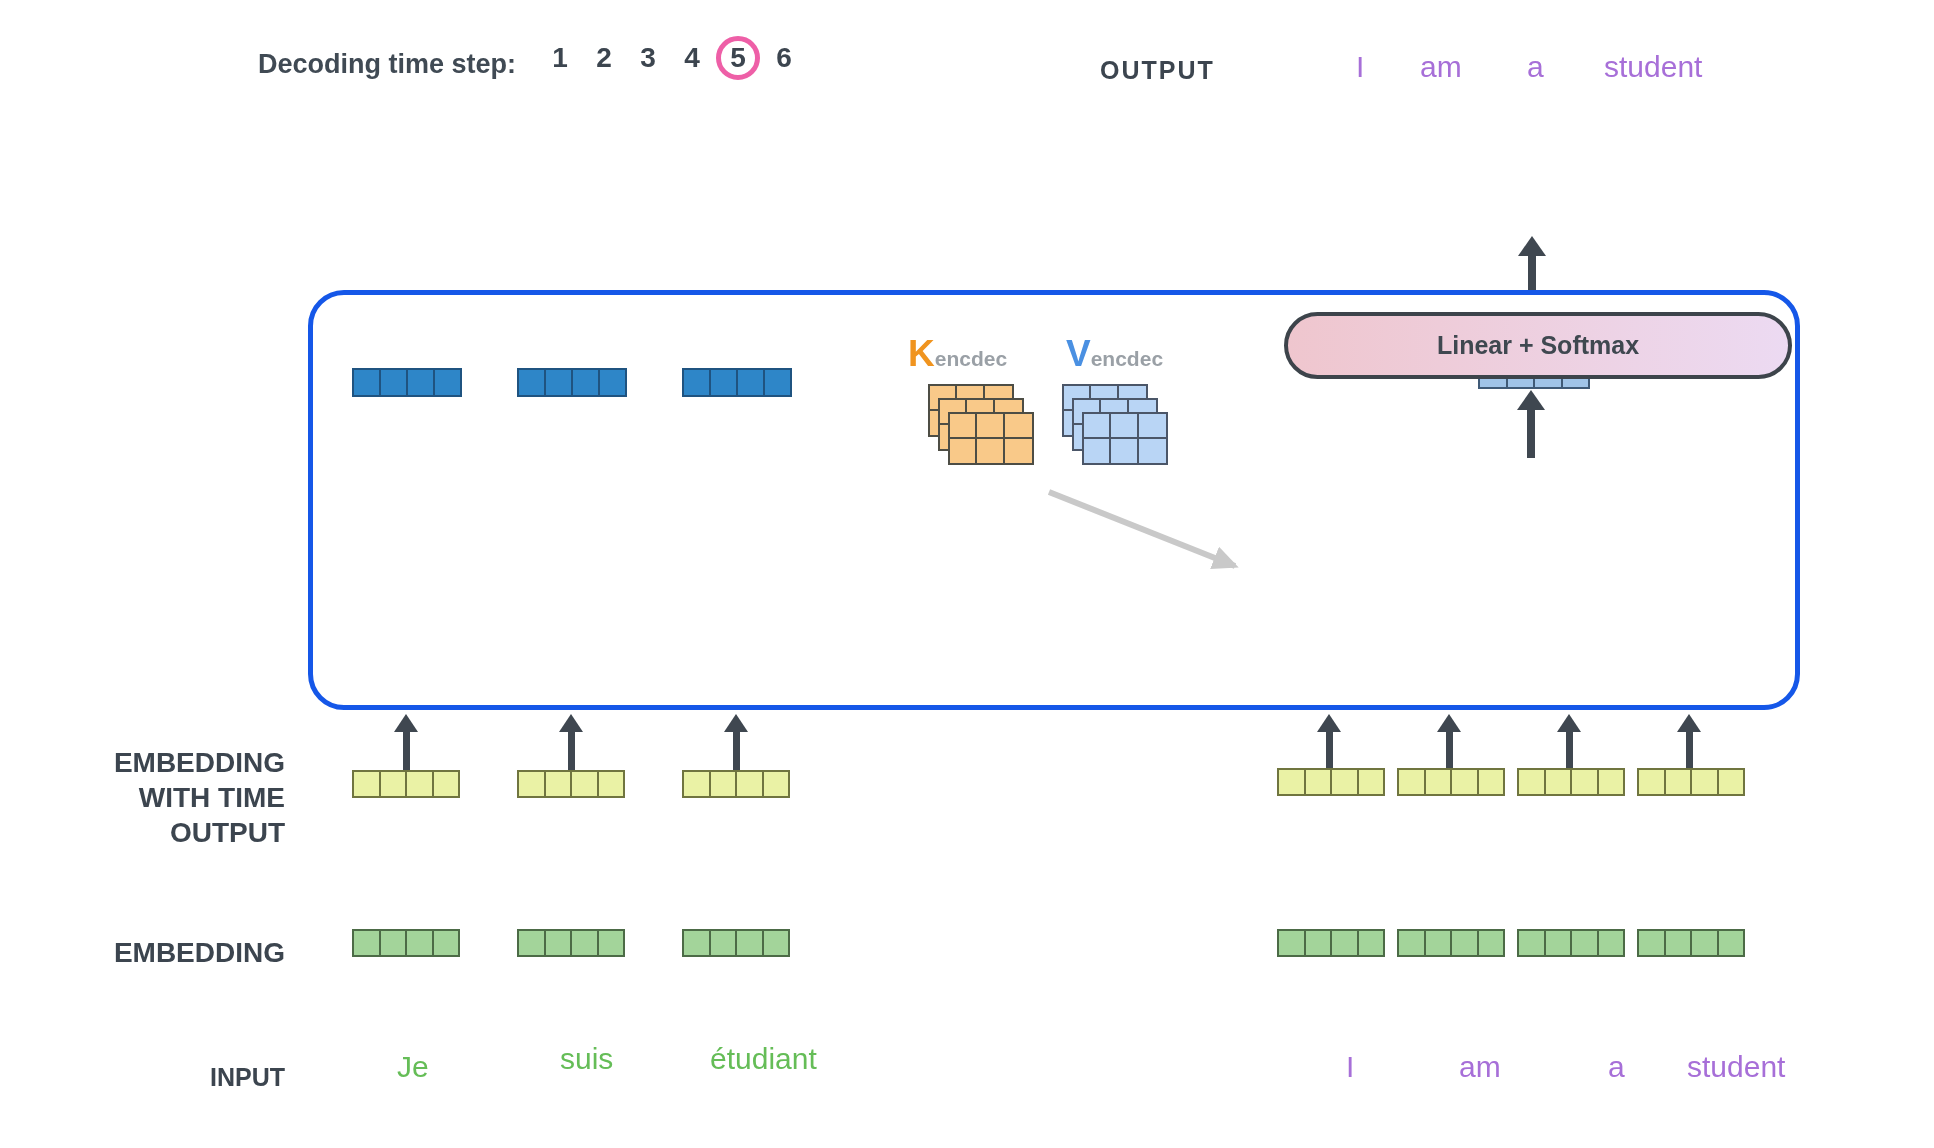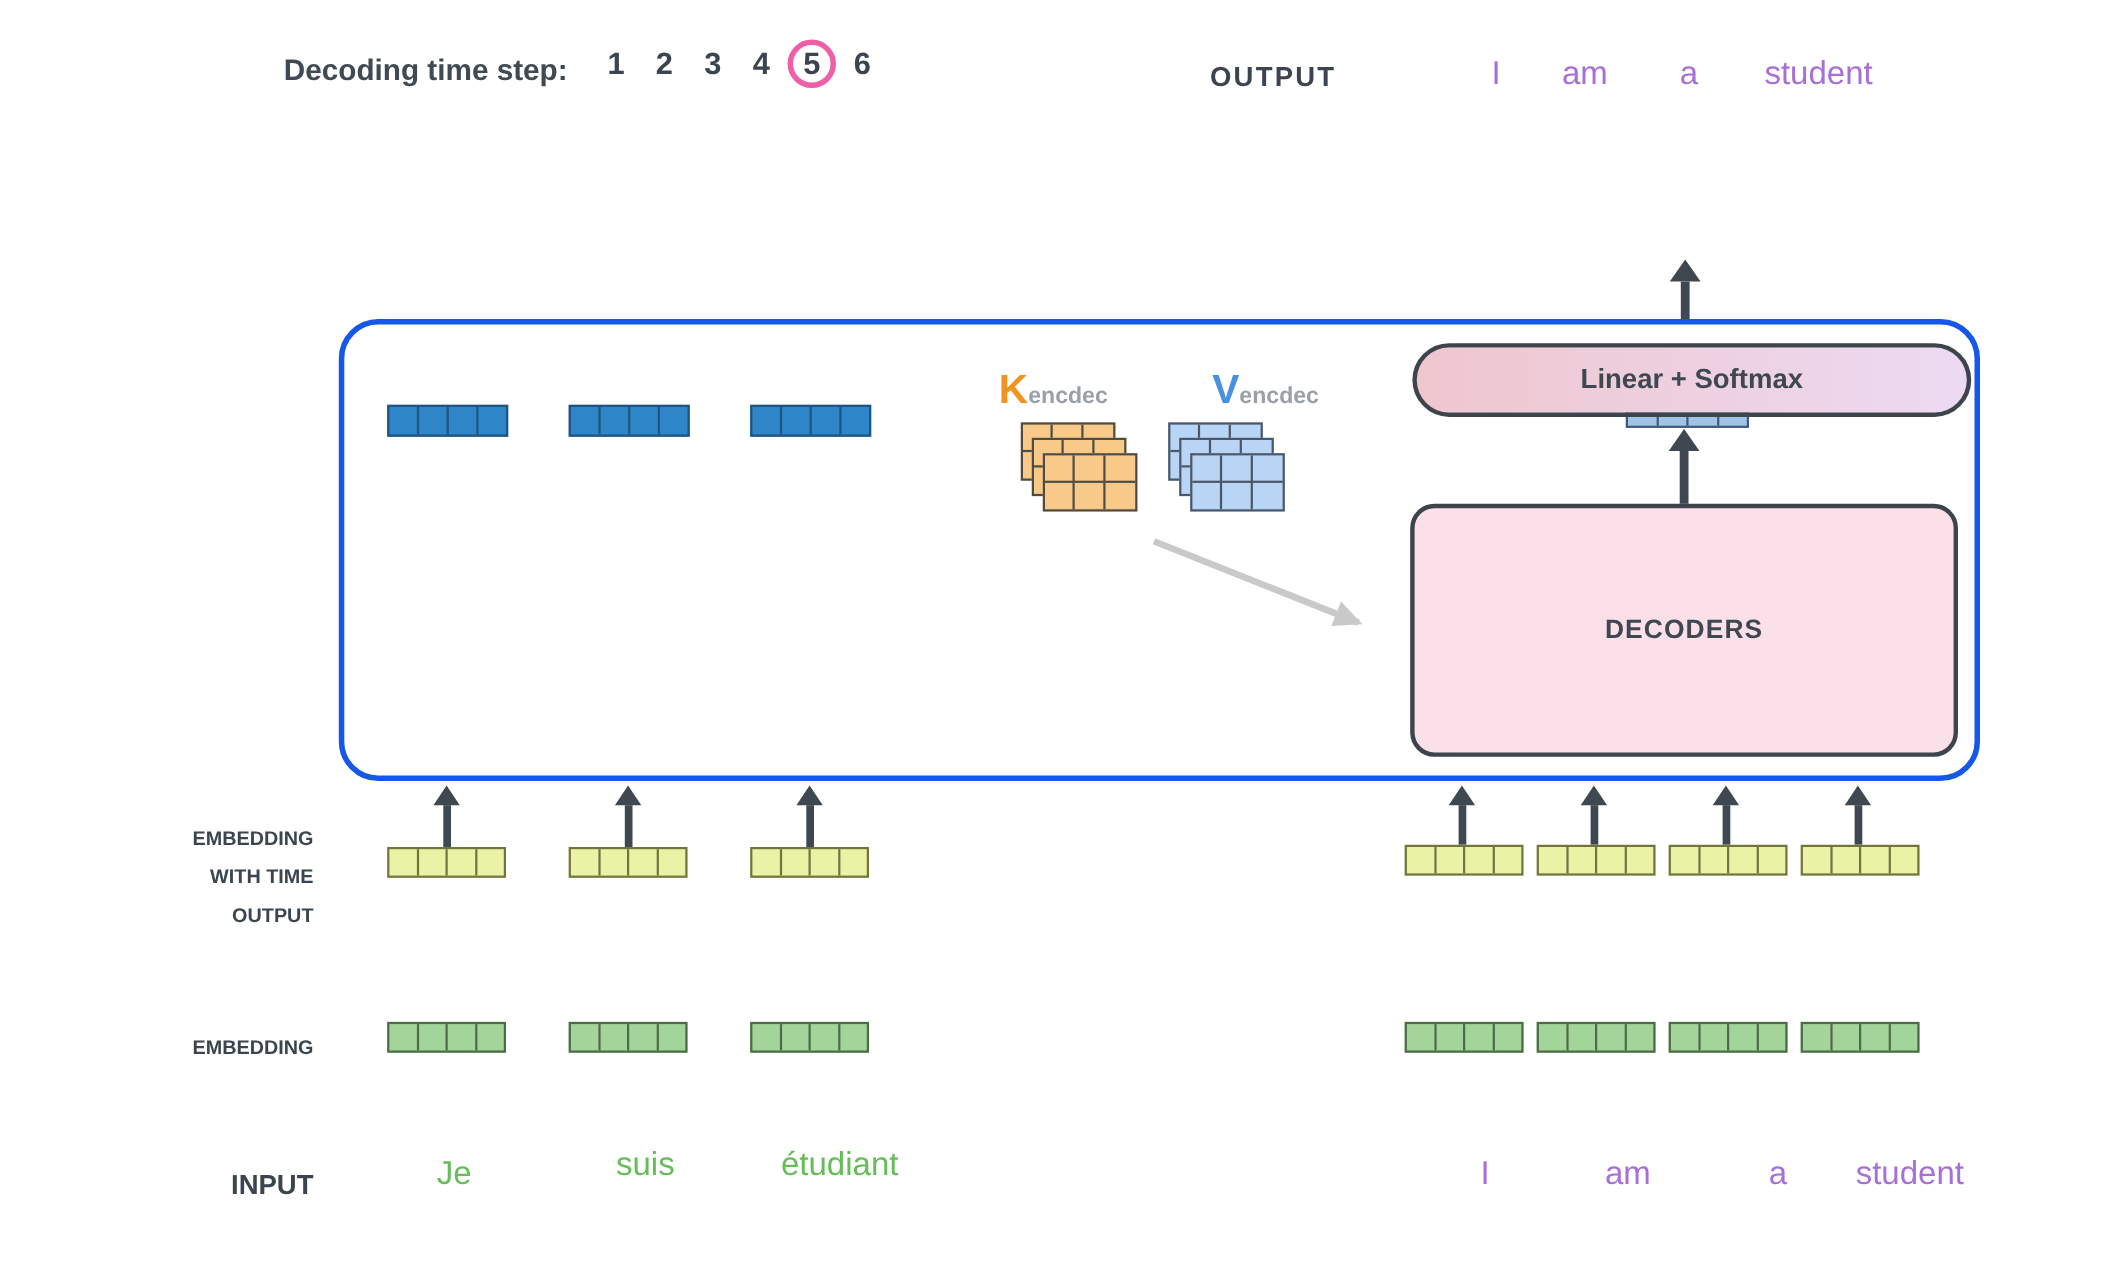--- a/index.html
+++ b/index.html
@@ -68,32 +68,32 @@
   .arrow-up .head{width:0;height:0;border-left:12px solid transparent;border-right:12px solid transparent;border-bottom:18px solid var(--arrow-dark);}
   .arrow-up .stem{width:7px;background:var(--arrow-dark);flex:1;}
   .arrow-up.big .head{border-left-width:14px;border-right-width:14px;border-bottom-width:20px;}
   .arrow-up.big .stem{width:8px;}
 
   
   .mat-label{position:absolute;font-weight:700;white-space:nowrap;}
   .mat-label .letter{font-size:37px;}
   .mat-label .sub{font-size:21px;color:var(--subscript-gray);}
   .k-label{left:908px;top:333px;} .k-label .letter{color:var(--k-letter);}
-  .v-label{left:1102px;top:333px;} .v-label .letter{color:var(--v-letter);}
+  .v-label{left:1066px;top:333px;} .v-label .letter{color:var(--v-letter);}
   .sheet{position:absolute;width:86px;height:53px;display:grid;grid-template-columns:repeat(3,1fr);grid-template-rows:repeat(2,1fr);box-sizing:border-box;}
   .sheet .mcell{box-sizing:border-box;}
   .sheet-k{background:var(--orange-matrix);border:2px solid #4d4d45;}
   .sheet-k .mcell{border-right:2px solid #4d4d45;border-bottom:2px solid #4d4d45;}
   .sheet-v{background:var(--blue-matrix);border:2px solid #4b5668;}
   .sheet-v .mcell{border-right:2px solid #4b5668;border-bottom:2px solid #4b5668;}
   .sheet .mcell:nth-child(3n){border-right:none;}
   .sheet .mcell:nth-child(n+4){border-bottom:none;}
 
   
-  .side-label{position:absolute;color:#3c454f;font-weight:700;font-size:18px;text-align:right;width:215px;left:70px;line-height:35px;}
+  .side-label{position:absolute;color:#3c454f;font-weight:700;font-size:28px;text-align:right;width:215px;left:70px;line-height:35px;}
   .emb-time-label{top:745px;}
   .embeddings-label{top:935px;}
   .input-label{top:1060px;font-size:25px;}
   .prev-label{position:absolute;left:1070px;top:1042px;width:210px;text-align:center;color:#3c454f;font-weight:700;font-size:25px;line-height:40px;}
   .in-tok{position:absolute;top:1050px;font-size:30px;color:var(--token-green);}
   .in-tok-0{left:397px;} .in-tok-1{left:560px;top:1042px;} .in-tok-2{left:710px;top:1042px;}
   .prev-tok{position:absolute;top:1050px;font-size:30px;color:var(--token-purple);}
   .prev-tok-0{left:1346px;} .prev-tok-1{left:1459px;} .prev-tok-2{left:1608px;} .prev-tok-3{left:1687px;}
 
   .gray-arrow-svg{position:absolute;left:1035px;top:468px;}
@@ -219,21 +219,20 @@
       <div class="cell"></div>
     </div>
 
   <div class="pill">Linear + Softmax</div>
 
   <div class="arrow-up big" style="left:1517px;top:390px;height:68px;z-index:2;">
     <div class="head"></div>
       <div class="stem"></div>
   </div>
 
-  <div class="decoders-box">DECODERS</div>
 
   <div class="arrow-up" style="left:394px;top:714px;height:56px;">
       <div class="head"></div>
       <div class="stem"></div>
     </div>
   <div class="arrow-up" style="left:559px;top:714px;height:56px;">
       <div class="head"></div>
       <div class="stem"></div>
     </div>
   <div class="arrow-up" style="left:724px;top:714px;height:56px;">

